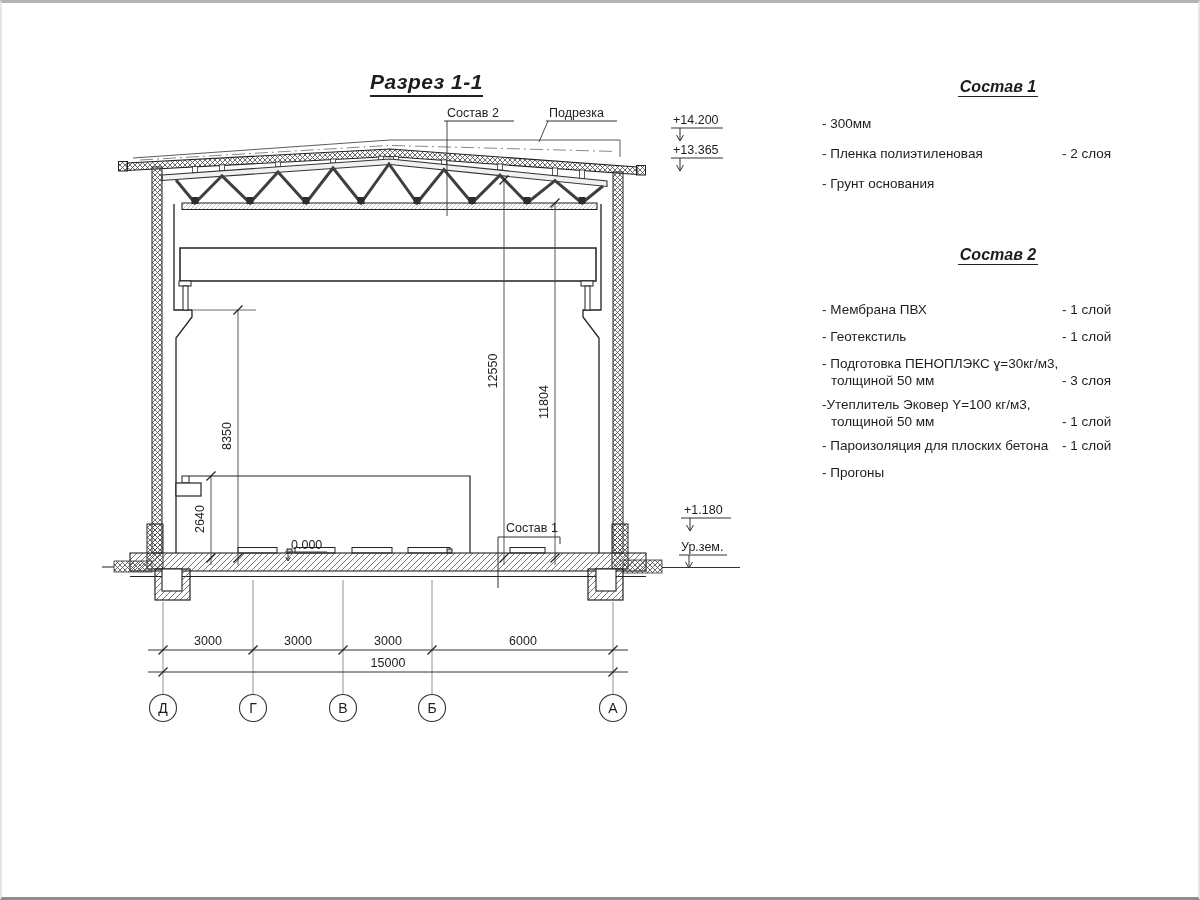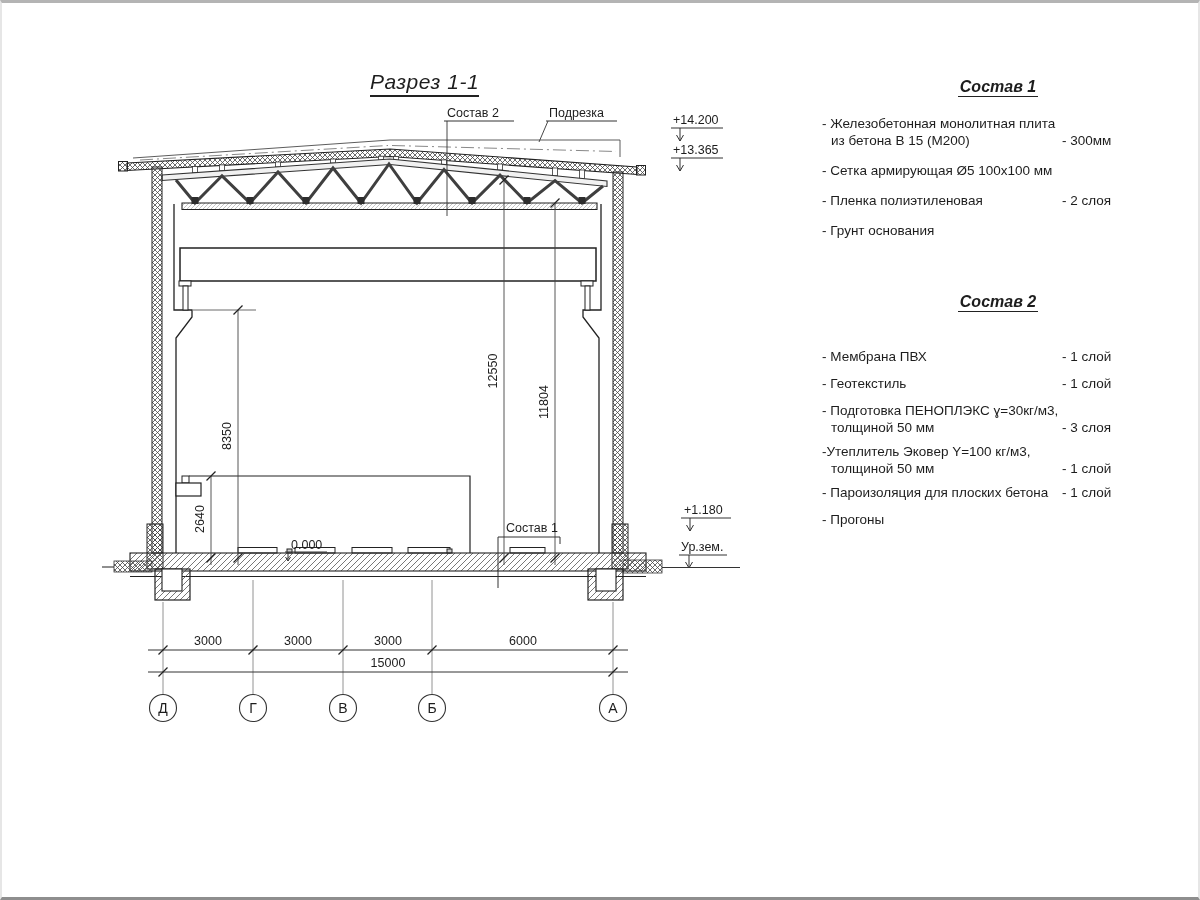--- a/index.html
+++ b/index.html
@@ -1,20 +1,20 @@
 <!DOCTYPE html>
 <html><head>
 <meta charset="utf-8">
 <style>
   html,body{margin:0;padding:0;background:#fff;width:1200px;height:900px;overflow:hidden;
     font-family:"Liberation Sans","DejaVu Sans",sans-serif;color:#1d1d1d;}
   .frame{position:absolute;left:0;top:0;width:1196px;height:894px;
     border-top:3px solid #b4b4b4;border-bottom:3px solid #8e8e8e;
     border-left:2px solid #e6e6e6;border-right:2px solid #e6e6e6;pointer-events:none;z-index:50;}
-  .dwg-title{position:absolute;left:370px;top:70px;font-size:21px;font-weight:normal;font-style:italic;
+  .dwg-title{position:absolute;left:370px;top:70px;font-size:21px;font-weight:bold;font-style:italic;
     border-bottom:2px solid #222;padding-bottom:1px;letter-spacing:.5px;}
   svg{position:absolute;left:0;top:0;}
   svg text{font-family:"Liberation Sans","DejaVu Sans",sans-serif;fill:#1d1d1d;}
   .spec-panel{position:absolute;left:822px;top:78px;width:352px;font-size:13.5px;line-height:17px;}
   .spec-title-wrap{text-align:center;}
   .spec-title{display:inline-block;font-size:16px;font-weight:bold;font-style:italic;
     border-bottom:1.5px solid #222;padding:0 2px 1px 2px;}
   .t1{margin-bottom:18px;}
   .t2{margin-top:54px;margin-bottom:36px;}
   .row{display:flex;align-items:flex-end;margin-bottom:13px;}
@@ -249,30 +249,21 @@
   </g>
 </svg>
 
 <div class="spec-panel">
 
   <div class="spec-title-wrap t1">
     <span class="spec-title">Состав 1</span>
   </div>
   <div class="spec1">
     <div class="row">
-      <div class="itext">
-        <div>- Железобетонная  монолитная плита</div>
-        <div class="l2">из бетона В 15 (М200)</div>
-      </div>
       <div class="ival">- 300мм</div>
-    </div>
-    <div class="row">
-      <div class="itext">
-          <div>- Сетка армирующая Ø5 100х100 мм</div>
-        </div>
     </div>
     <div class="row">
       <div class="itext">
           <div>- Пленка полиэтиленовая</div>
         </div>
       <div class="ival">- 2 слоя</div>
     </div>
     <div class="row">
       <div class="itext">
           <div>- Грунт основания</div>

